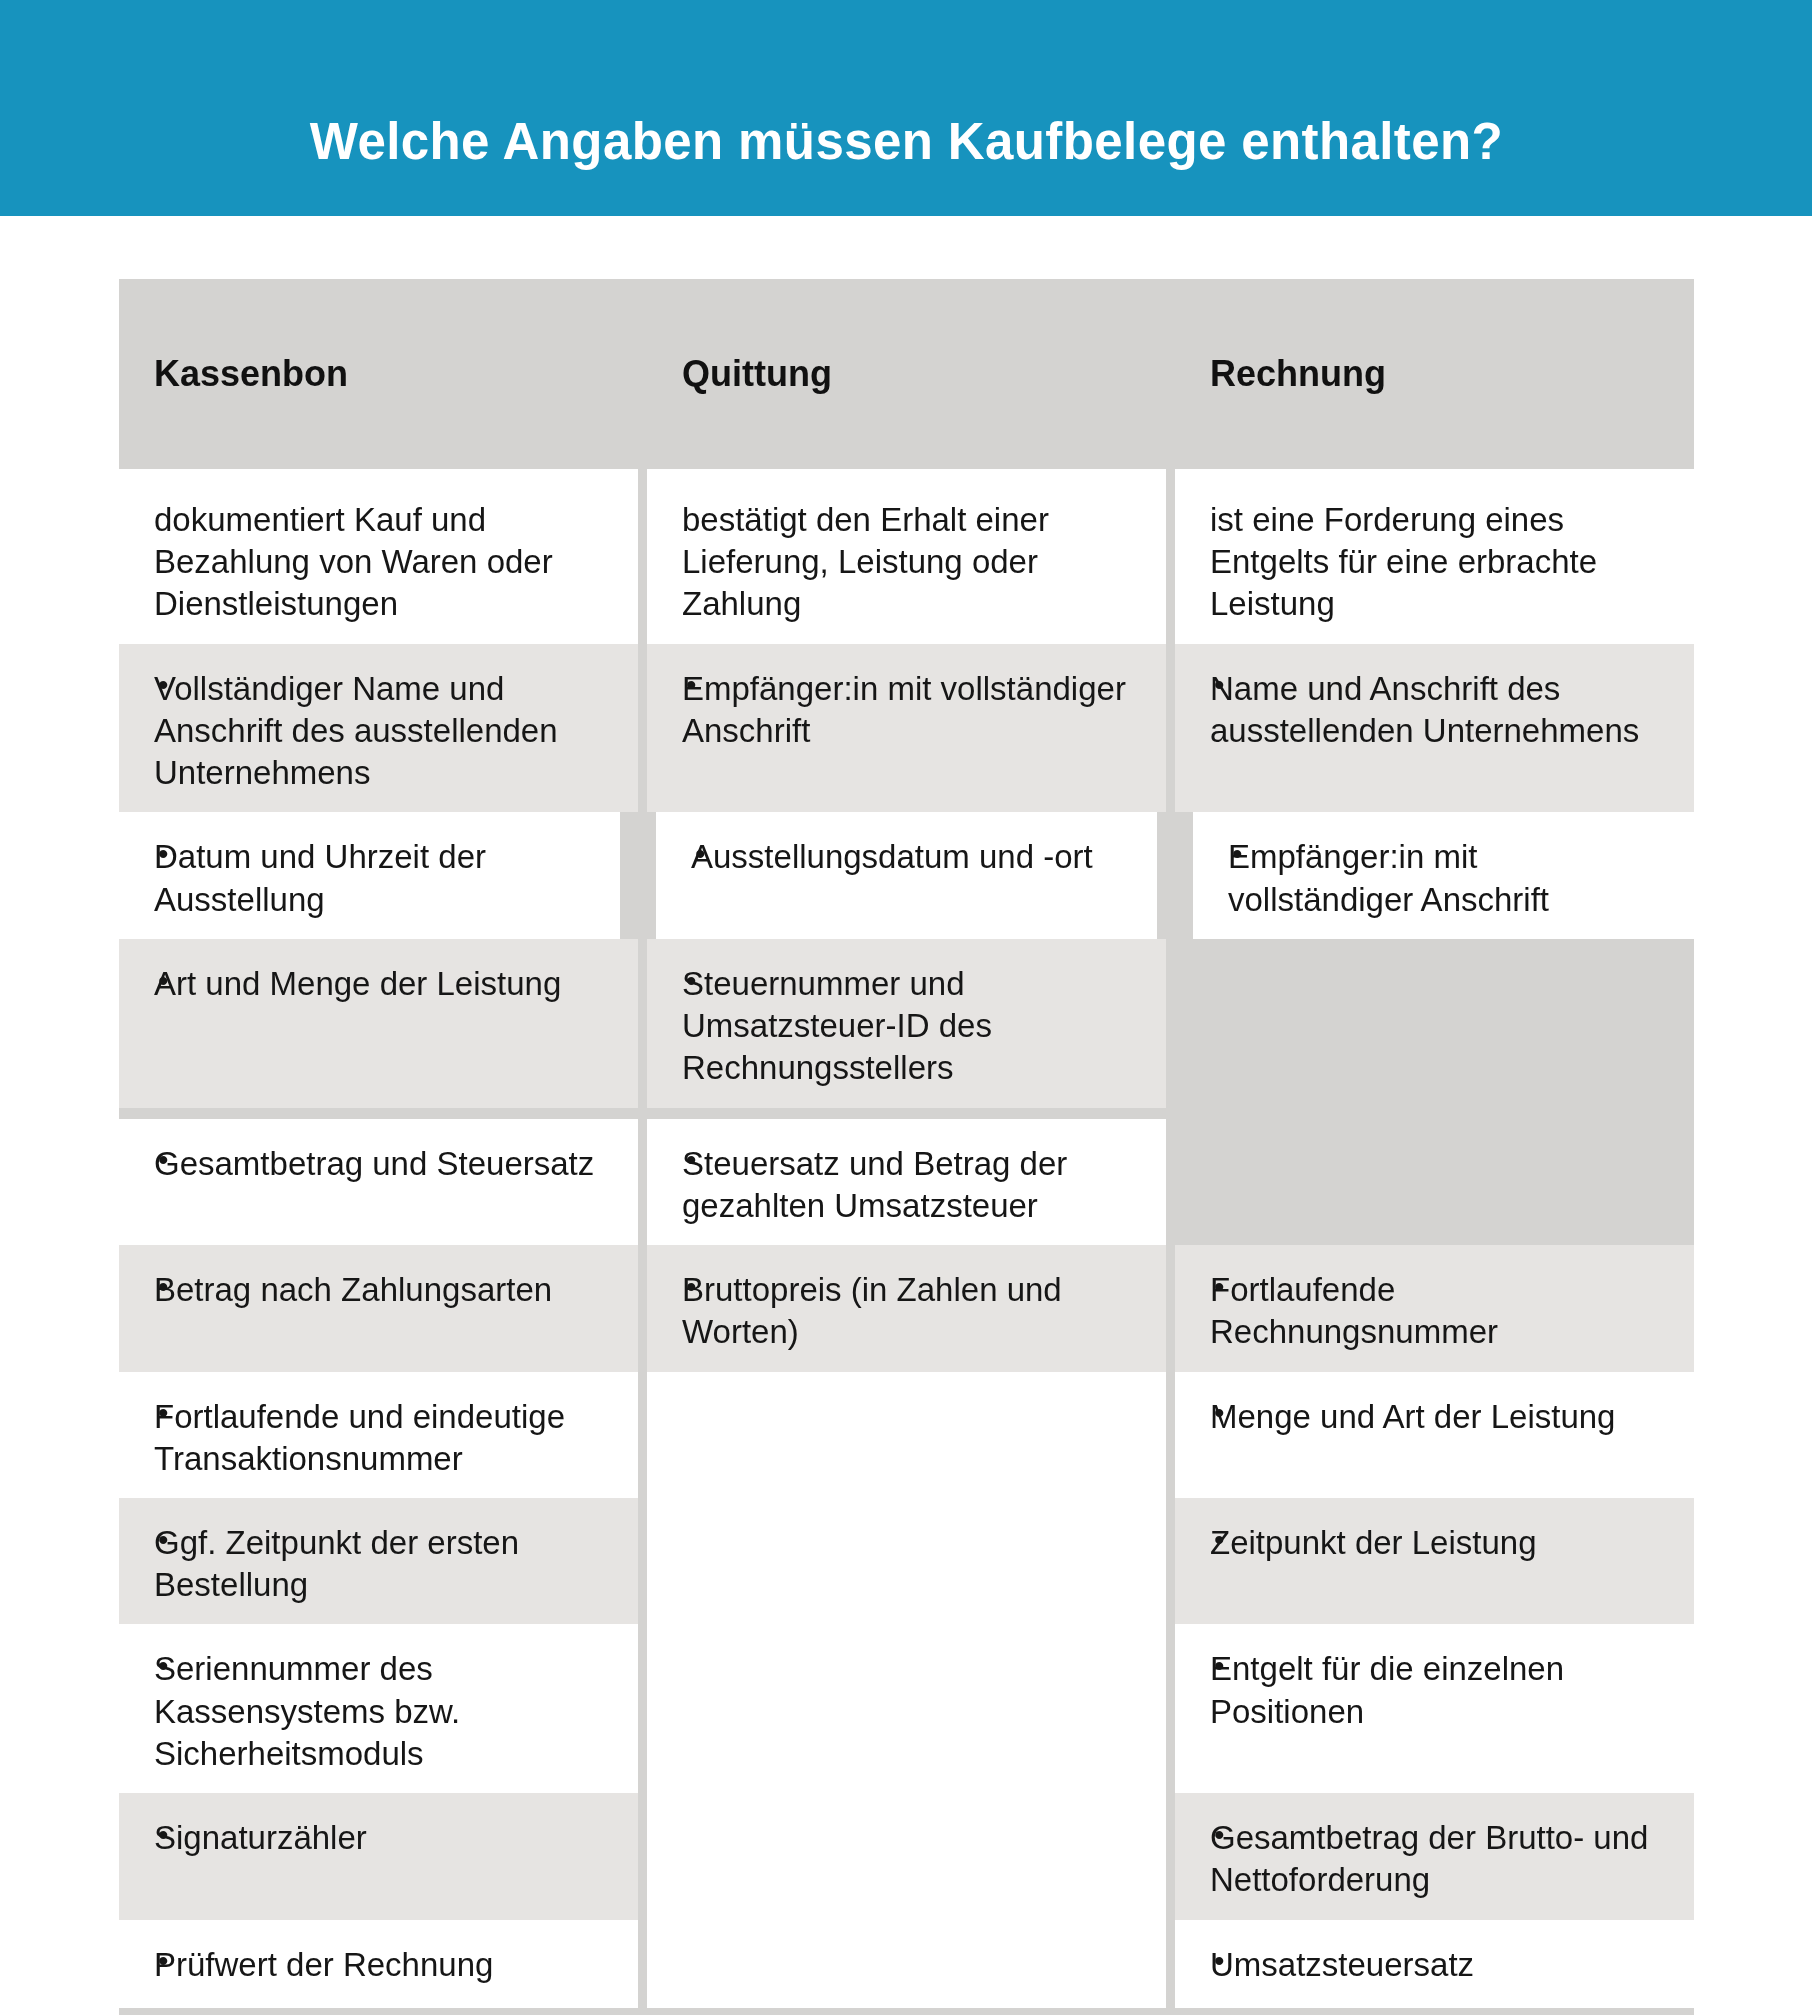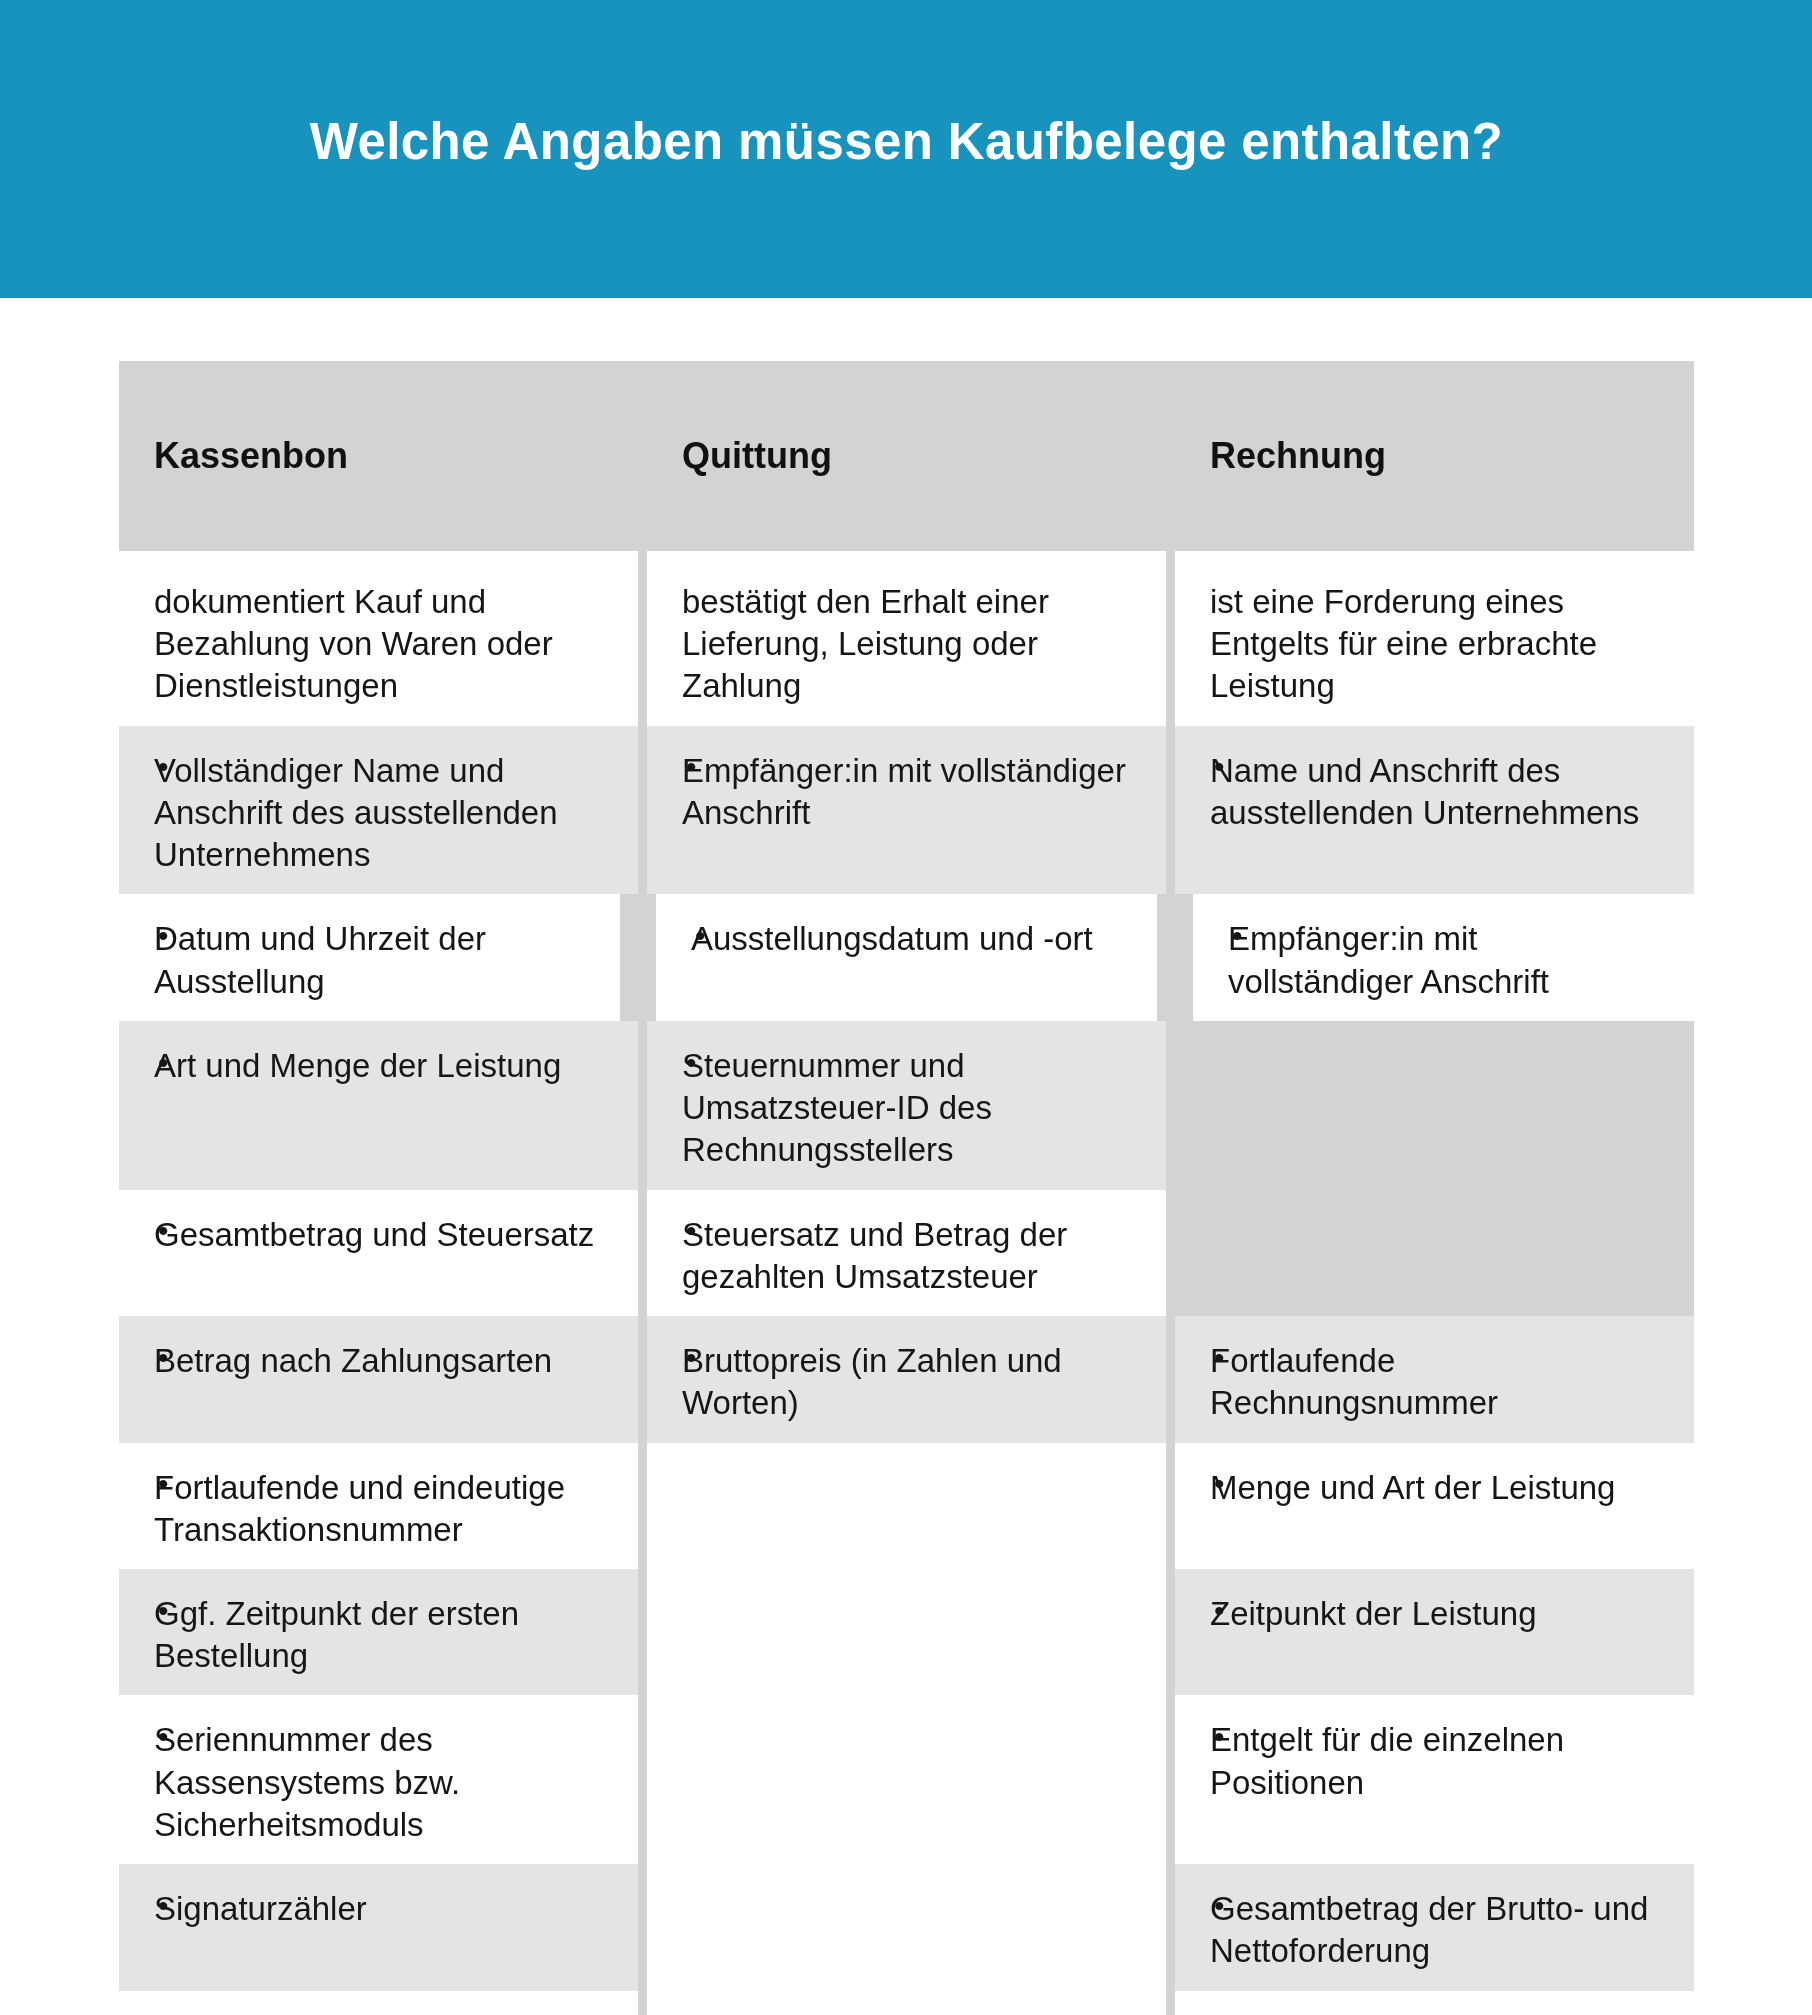--- a/index.html
+++ b/index.html
@@ -5,21 +5,21 @@
   html,body{margin:0;padding:0;}
   body{
     width:1813px;height:2015px;
     background:#ffffff;
     font-family:"Liberation Sans",sans-serif;
     color:#161616;
     position:relative;
   }
   
   .hero{
-    width:100%;height:298px;
+    width:100%;height:216px;
     background:#1793BE;
   }
   .hero-title{
     margin:0;
     padding-top:112px;
     text-align:center;
     font-size:51px;
     font-weight:bold;
     letter-spacing:0.4px;
     color:#ffffff;
@@ -66,21 +66,21 @@
     position:absolute;
     left:39px;
     top:22.7px;
     font-size:30px;
   }
   .cell.empty{background:#ffffff;}
   .r0{min-height:169px;}
   .r1{min-height:147px;}
   .r2{min-height:110px;gap:36px;}
   .r3{min-height:143px;border-radius:20px;}
-  .r4{min-height:110px;}
+  .r4{min-height:110px;margin-top:11px;}
   .r5{min-height:110px;}
   .r6{min-height:106px;}
   .r7{min-height:106px;}
   .r8{min-height:143px;}
   .r9{min-height:106px;}
   .r10{min-height:88px;}
 </style>
 </head>
 <body>
 

